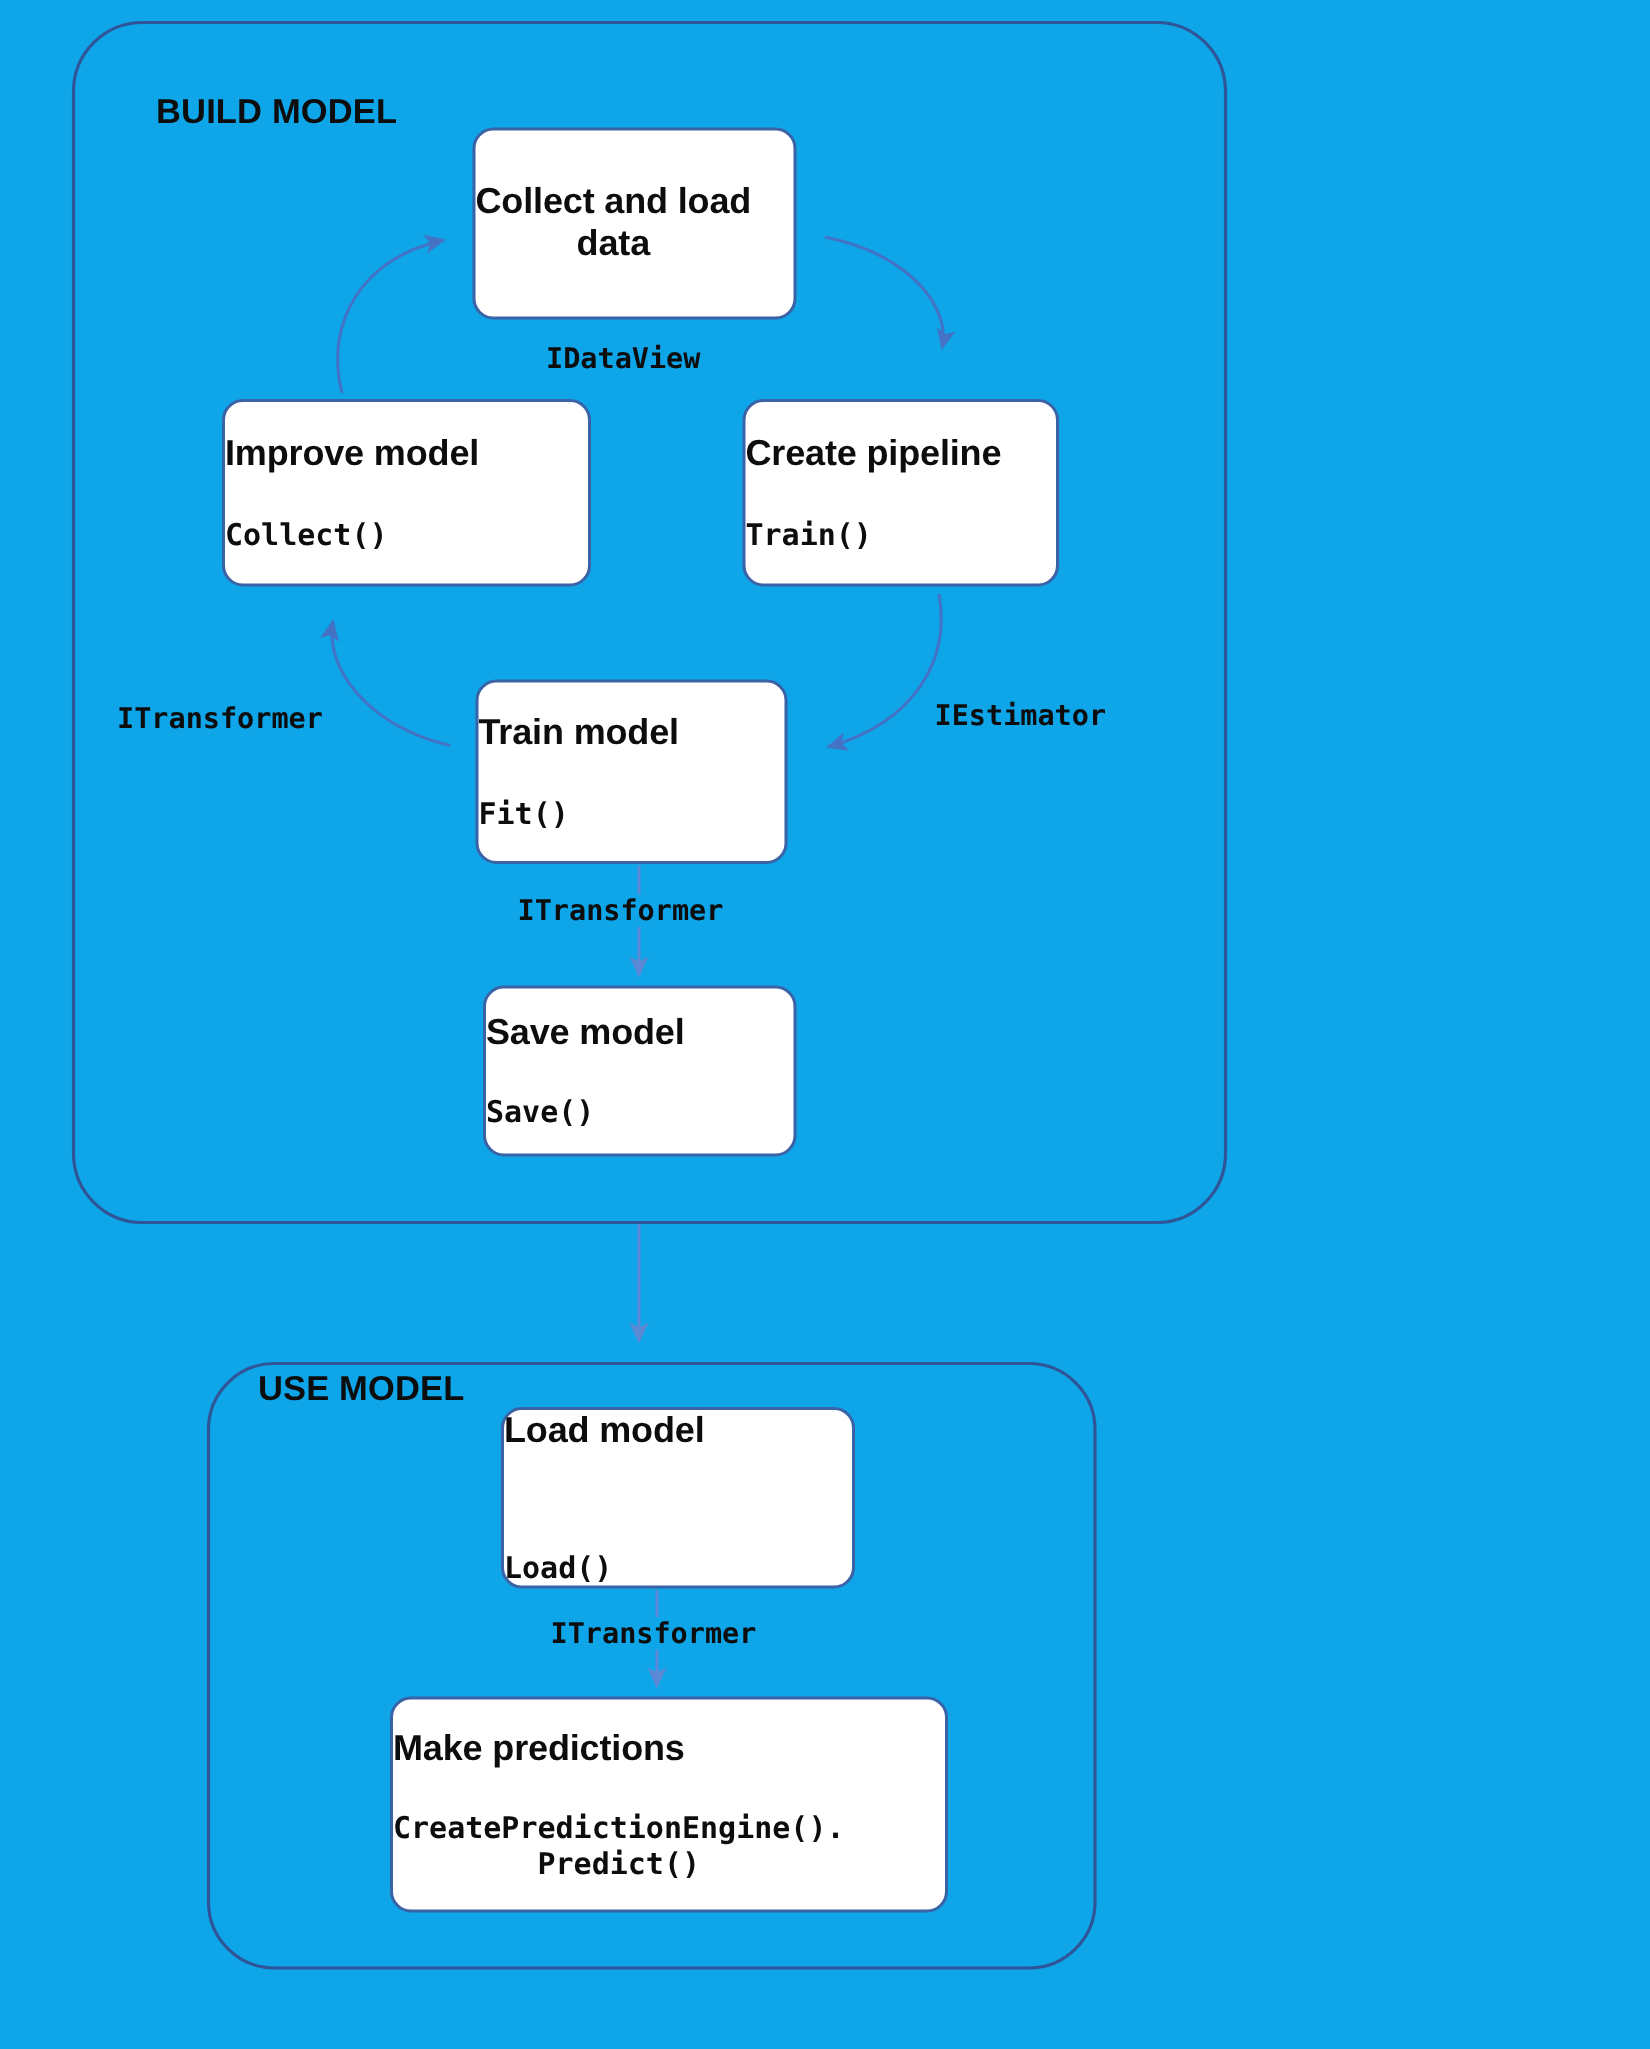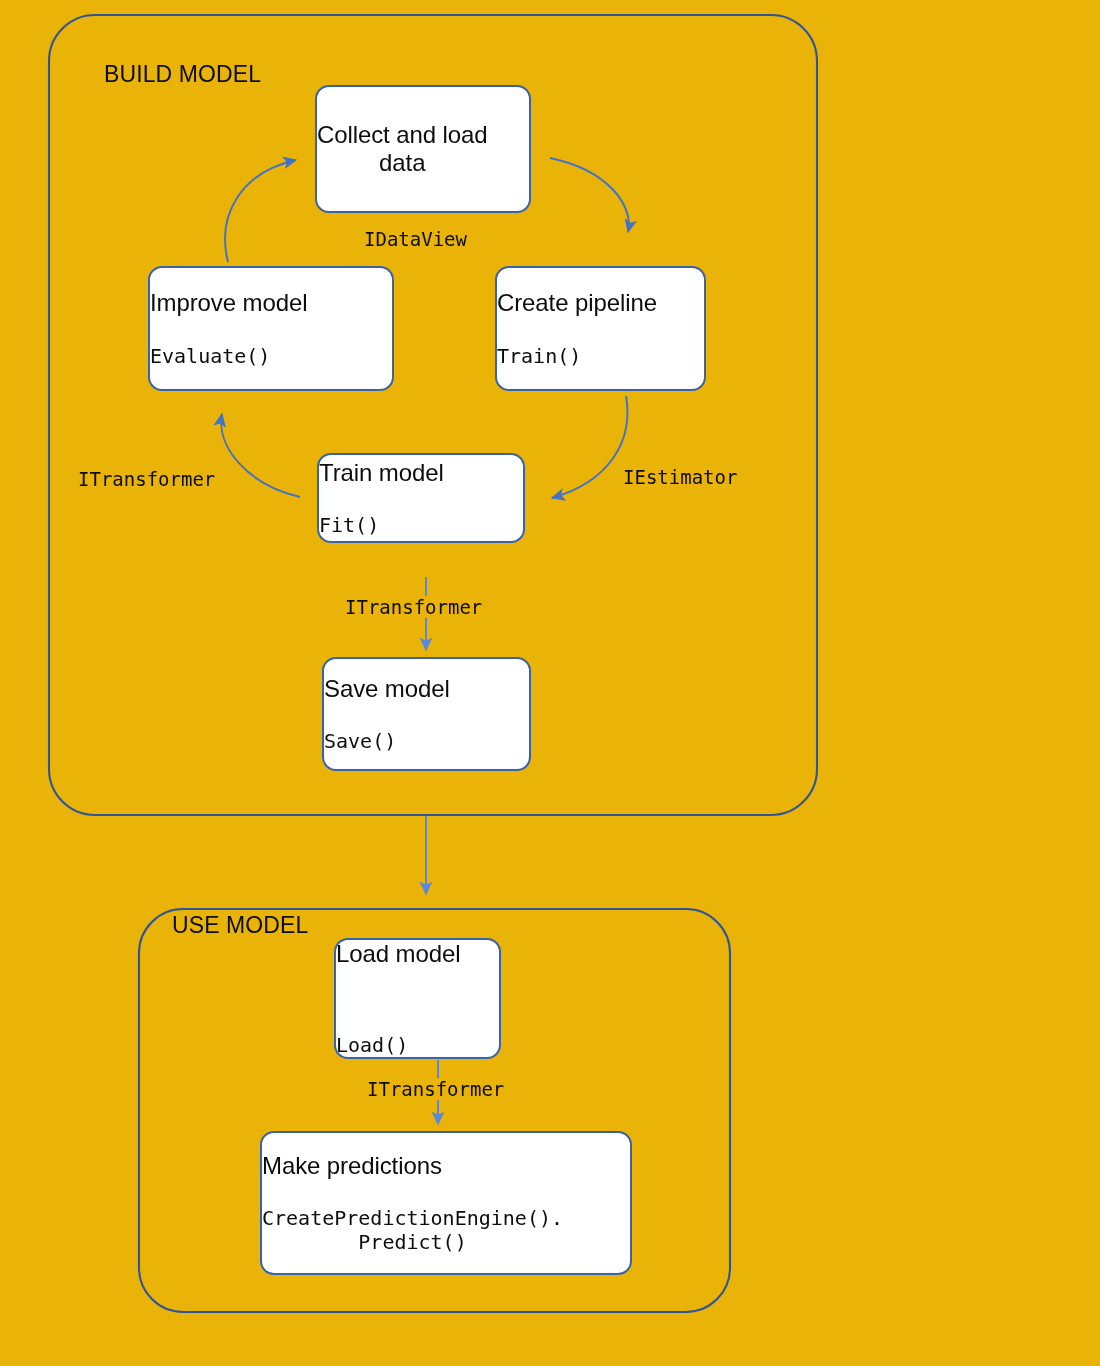--- a/index.html
+++ b/index.html
@@ -9,22 +9,23 @@
     background: #ffffff;
   }
   body {
     font-family: "Liberation Sans", sans-serif;
     -webkit-font-smoothing: antialiased;
   }
   #canvas {
     position: relative;
     width: 1100px;
     height: 1366px;
-    background: #eab308;
+    background: #0ea5e9;
     overflow: hidden;
+    font-weight: bold;
   }
   svg.layer {
     position: absolute;
     left: 0;
     top: 0;
     width: 1100px;
     height: 1366px;
     pointer-events: none;
   }
   .node {
@@ -116,39 +117,39 @@
     <div class="node-title">Collect and load
 data</div>
   </div>
 
   <div class="node" style="left:495px; top:266px; width:211px; height:125px;">
     <div class="node-title">Create pipeline</div>
     <div class="gap-lg"></div>
     <div class="node-api">Train()</div>
   </div>
 
-  <div class="node" style="left:317px; top:453px; width:208px; height:90px;">
+  <div class="node" style="left:317px; top:453px; width:208px; height:123px;">
     <div class="node-title">Train model</div>
     <div class="gap-lg"></div>
     <div class="node-api">Fit()</div>
   </div>
 
   <div class="node" style="left:148px; top:266px; width:246px; height:125px;">
     <div class="node-title">Improve model</div>
     <div class="gap-lg"></div>
-    <div class="node-api">Evaluate()</div>
+    <div class="node-api">Collect()</div>
   </div>
 
   <div class="node" style="left:322px; top:657px; width:209px; height:114px;">
     <div class="node-title">Save model</div>
     <div class="gap-lg"></div>
     <div class="node-api">Save()</div>
   </div>
 
-  <div class="node" style="left:334px; top:938px; width:167px; height:121px;gap:28px;">
+  <div class="node" style="left:334px; top:938px; width:236px; height:121px;gap:28px;">
     <div class="node-title">Load model</div>
     <div class="gap-sm"></div>
     <div class="node-api">Load()</div>
   </div>
 
   <div class="node" style="left:260px; top:1131px; width:372px; height:144px;">
     <div class="node-title">Make predictions</div>
     <div class="gap-lg"></div>
     <div class="node-api" style="text-align:center;">CreatePredictionEngine().
 Predict()</div>

